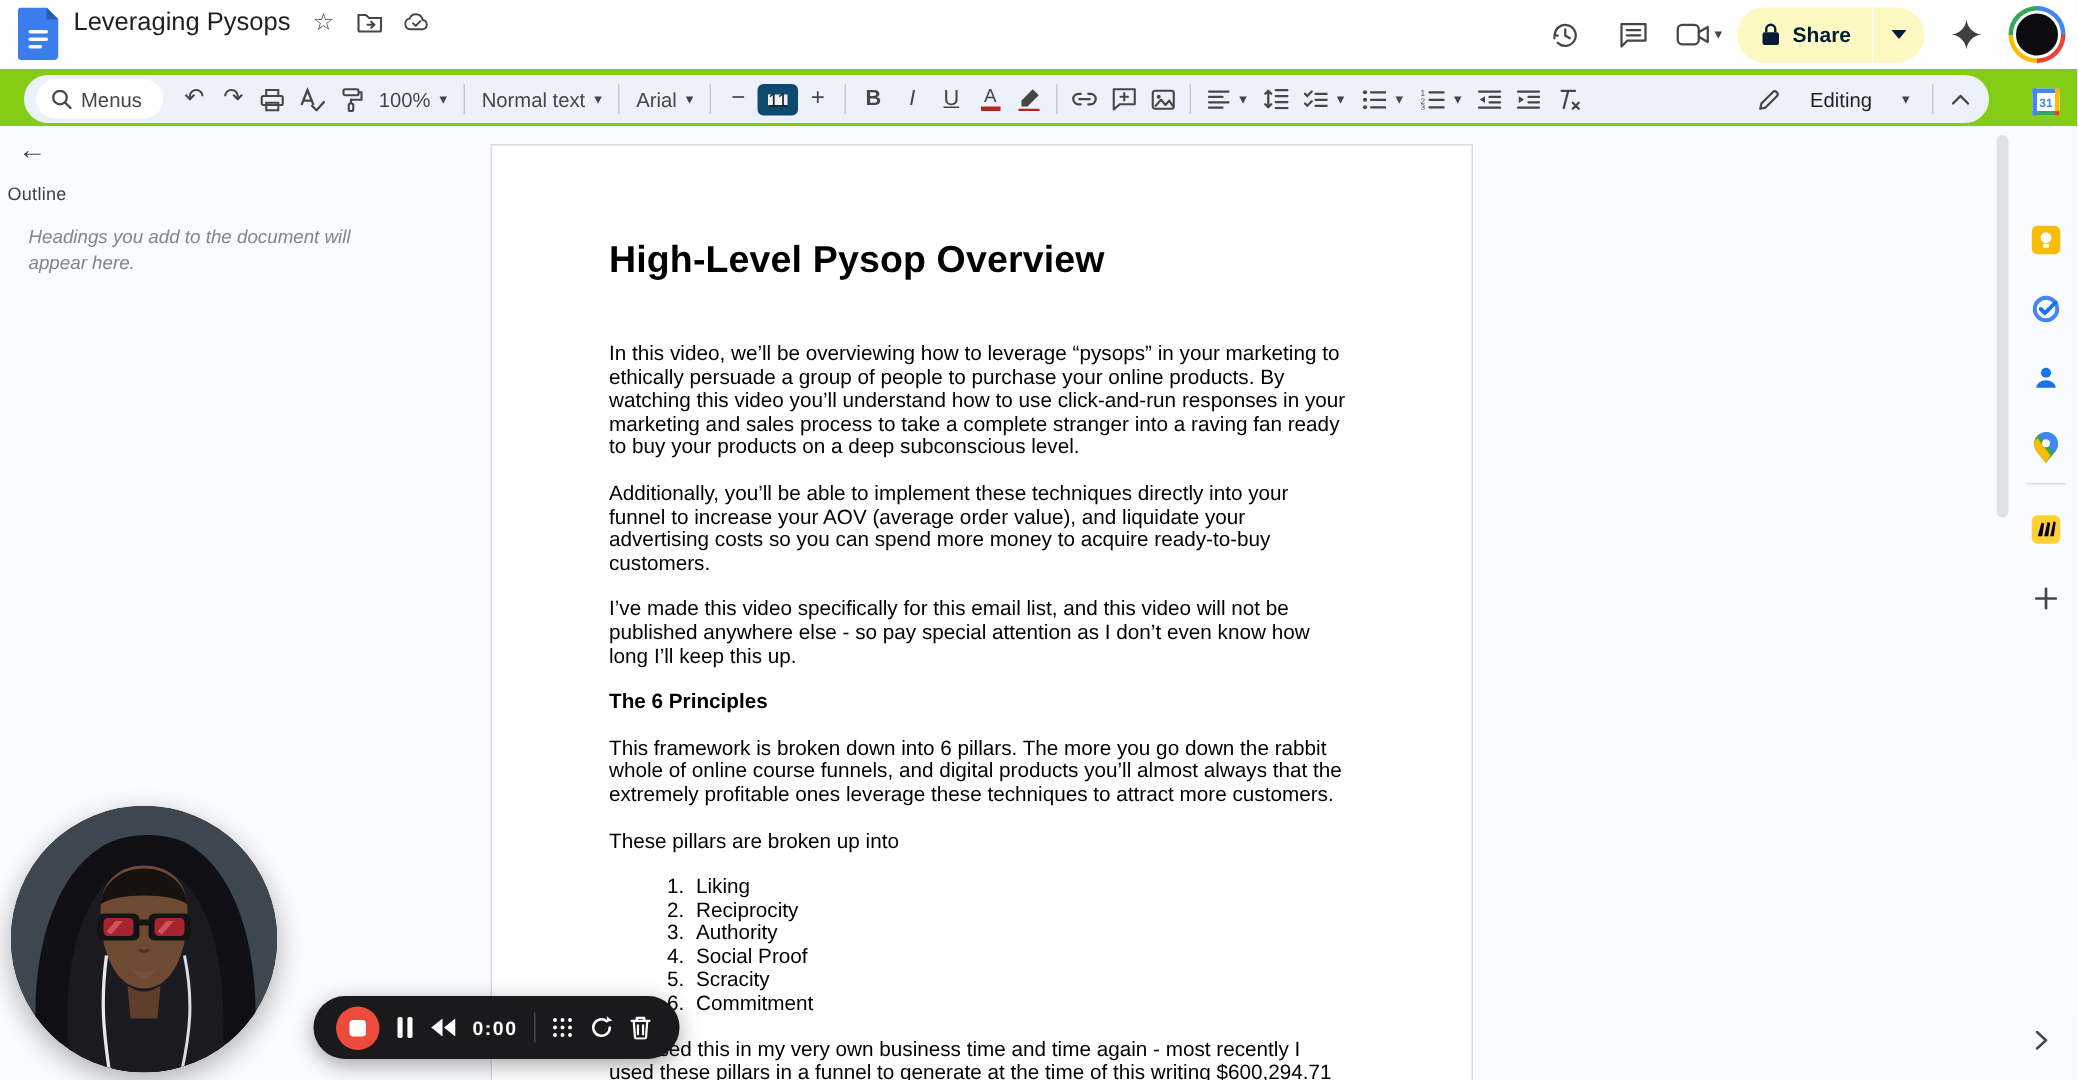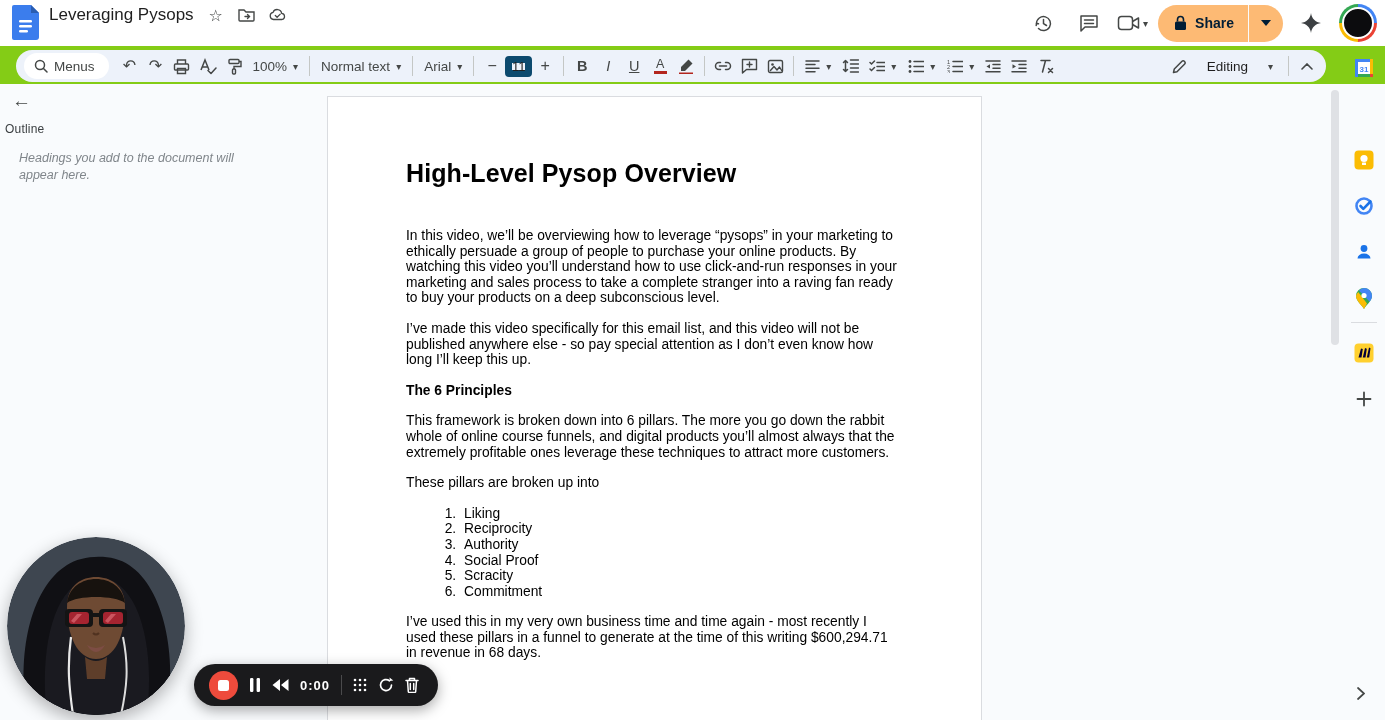--- a/index.html
+++ b/index.html
@@ -13,21 +13,21 @@
   .docs-logo { position:absolute; left:12px; top:5px; width:27px; height:35px; }
   .doc-title-row { position:absolute; left:49px; top:4px; height:22px; display:flex; align-items:center; gap:13px; }
   .doc-title { font-size:17px; color:#1f1f1f; white-space:nowrap; }
   .title-ico { color:#444746; width:18px; height:18px; display:flex; align-items:center; justify-content:center; font-size:16px; cursor:pointer; }
   .menu-row { position:absolute; left:42px; top:24px; display:flex; }
   .menu-item { font-size:13.5px; color:#1f1f1f; padding:2px 8px; border-radius:8px; cursor:pointer; }
   .topbar-right { position:absolute; right:8px; top:0; height:46px; display:flex; align-items:center; gap:10px; }
   .tb-ico { width:36px; height:36px; display:flex; align-items:center; justify-content:center; border-radius:50%; cursor:pointer; }
   .meet-group { display:flex; align-items:center; gap:2px; }
   .caret { font-size:10px; color:#444746; }
-  .share-pill { height:37px; background:#fdba74; border-radius:19px; display:flex; align-items:center; overflow:hidden; cursor:pointer; }
+  .share-pill { height:37px; background:#fef9c3; border-radius:19px; display:flex; align-items:center; overflow:hidden; cursor:pointer; }
   .share-main { display:flex; align-items:center; gap:8px; padding:0 14px 0 16px; height:100%; }
   .share-label { font-size:14px; font-weight:bold; color:#001d35; }
   .share-sep { width:1px; height:37px; background:#f9fbfd; }
   .share-caret { padding:0 12px; height:100%; display:flex; align-items:center; }
   .avatar { width:38px; height:38px; border-radius:50%; padding:3px;
     background:conic-gradient(#4285f4 0 90deg,#ea4335 90deg 180deg,#fbbc04 180deg 270deg,#34a853 270deg 360deg); cursor:pointer; }
   .avatar-core { width:100%; height:100%; border-radius:50%; background:#0c0c0e; border:2px solid #fff; }
   
   .toolbar-row { position:absolute; left:0; top:46px; width:1385px; height:38px; background:#84cc16; }
   .toolbar { position:absolute; left:16px; top:4px; width:1310px; height:32px; background:#edf2fa; border-radius:16px;
@@ -61,21 +61,21 @@
   .page h2 { font-size:13.8px; line-height:15.6px; font-weight:bold; color:#000; margin:0 0 15px 0; }
   .page ol { margin:0 0 15px 0; padding-left:54px; font-size:13.8px; line-height:15.6px; color:#000; }
   .page ol li { padding-left:4px; }
   
   .scrollbar-thumb { position:absolute; left:1331px; top:90px; width:8px; height:255px; background:#dfe1e5; border-radius:4px; cursor:pointer; }
   .rail { position:absolute; left:1343px; top:50px; width:42px; }
   .rail-ico { position:absolute; left:6px; width:30px; height:30px; display:flex; align-items:center; justify-content:center; border-radius:50%; cursor:pointer; }
   .rail-sep { position:absolute; left:8px; width:26px; height:1px; background:#dadce0; }
   .panel-collapse { position:absolute; left:1348px; top:680px; width:26px; height:26px; display:flex; align-items:center; justify-content:center; color:#444746; cursor:pointer; }
   
-  .recorder { position:absolute; left:194px; top:664px; width:244px; height:42px; background:#1a1a1c; border-radius:21px;
+  .recorder { position:absolute; left:209px; top:664px; width:244px; height:42px; background:#1a1a1c; border-radius:21px;
     display:flex; align-items:center; padding:0 13px 0 15px; gap:11px; box-shadow:0 4px 14px rgba(0,0,0,.35); z-index:20; }
   .rec-stop { width:29px; height:29px; border-radius:50%; background:#ee4b3c; display:flex; align-items:center; justify-content:center; cursor:pointer; }
   .rec-stop-sq { width:11px; height:11px; border-radius:2.5px; background:#ffffff; }
   .rec-btn { color:#ffffff; display:flex; align-items:center; justify-content:center; cursor:pointer; }
   .rec-time { color:#ffffff; font-size:13px; font-weight:bold; letter-spacing:1px; }
   .rec-sep { width:1px; height:20px; background:#4a4a4c; }
   
   .webcam { position:absolute; left:7px; top:537px; width:178px; height:178px; border-radius:50%; overflow:hidden;
     box-shadow:0 6px 18px rgba(0,0,0,.3); z-index:30; cursor:grab; }
 </style>
@@ -324,20 +324,21 @@
 
 <div class="outline-panel">
   <span class="back-arrow">←</span>
   <div class="outline-title">Outline</div>
   <div class="outline-hint">Headings you add to the document will appear here.</div>
 </div>
 
 <div class="page">
   <h1>High-Level Pysop Overview</h1>
   <p>In this video, we’ll be overviewing how to leverage “pysops” in your marketing to ethically persuade a group of people to purchase your online products. By watching this video you’ll understand how to use click-and-run responses in your marketing and sales process to take a complete stranger into a raving fan ready to buy your products on a deep subconscious level.</p>
+  <p>Additionally, you’ll be able to implement these techniques directly into your funnel to increase your AOV (average order value), and liquidate your advertising costs so you can spend more money to acquire ready-to-buy customers.</p>
   <p>I’ve made this video specifically for this email list, and this video will not be published anywhere else - so pay special attention as I don’t even know how long I’ll keep this up.</p>
   <h2>The 6 Principles</h2>
   <p>This framework is broken down into 6 pillars. The more you go down the rabbit whole of online course funnels, and digital products you’ll almost always that the extremely profitable ones leverage these techniques to attract more customers.</p>
   <p>These pillars are broken up into</p>
   <ol>
     <li>Liking</li>
     <li>Reciprocity</li>
     <li>Authority</li>
     <li>Social Proof</li>
     <li>Scracity</li>

